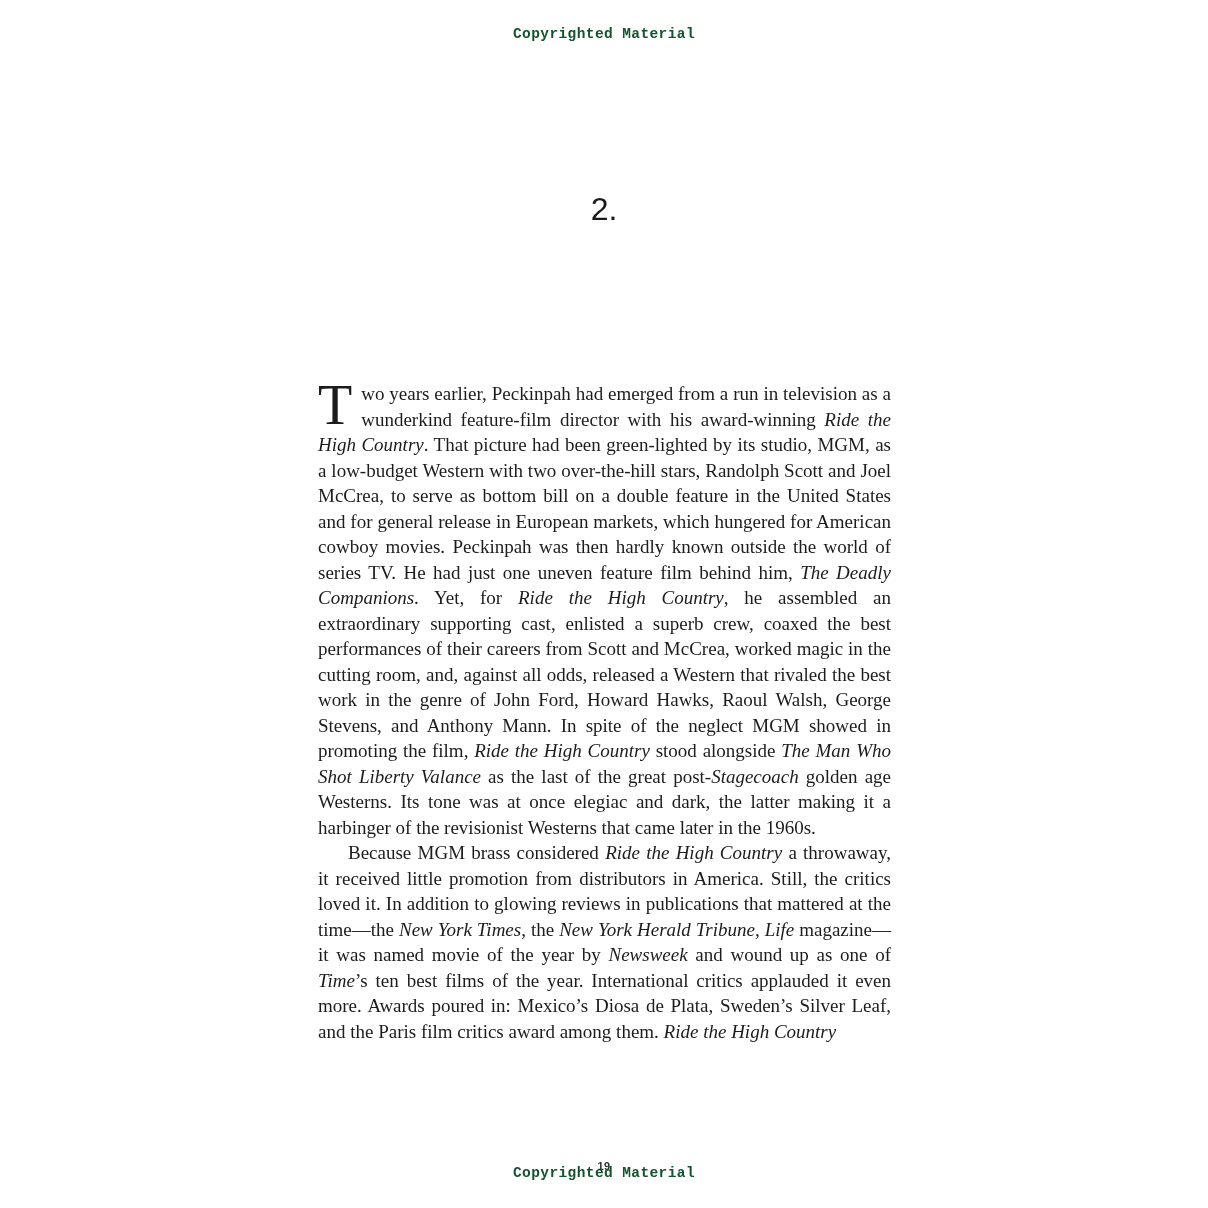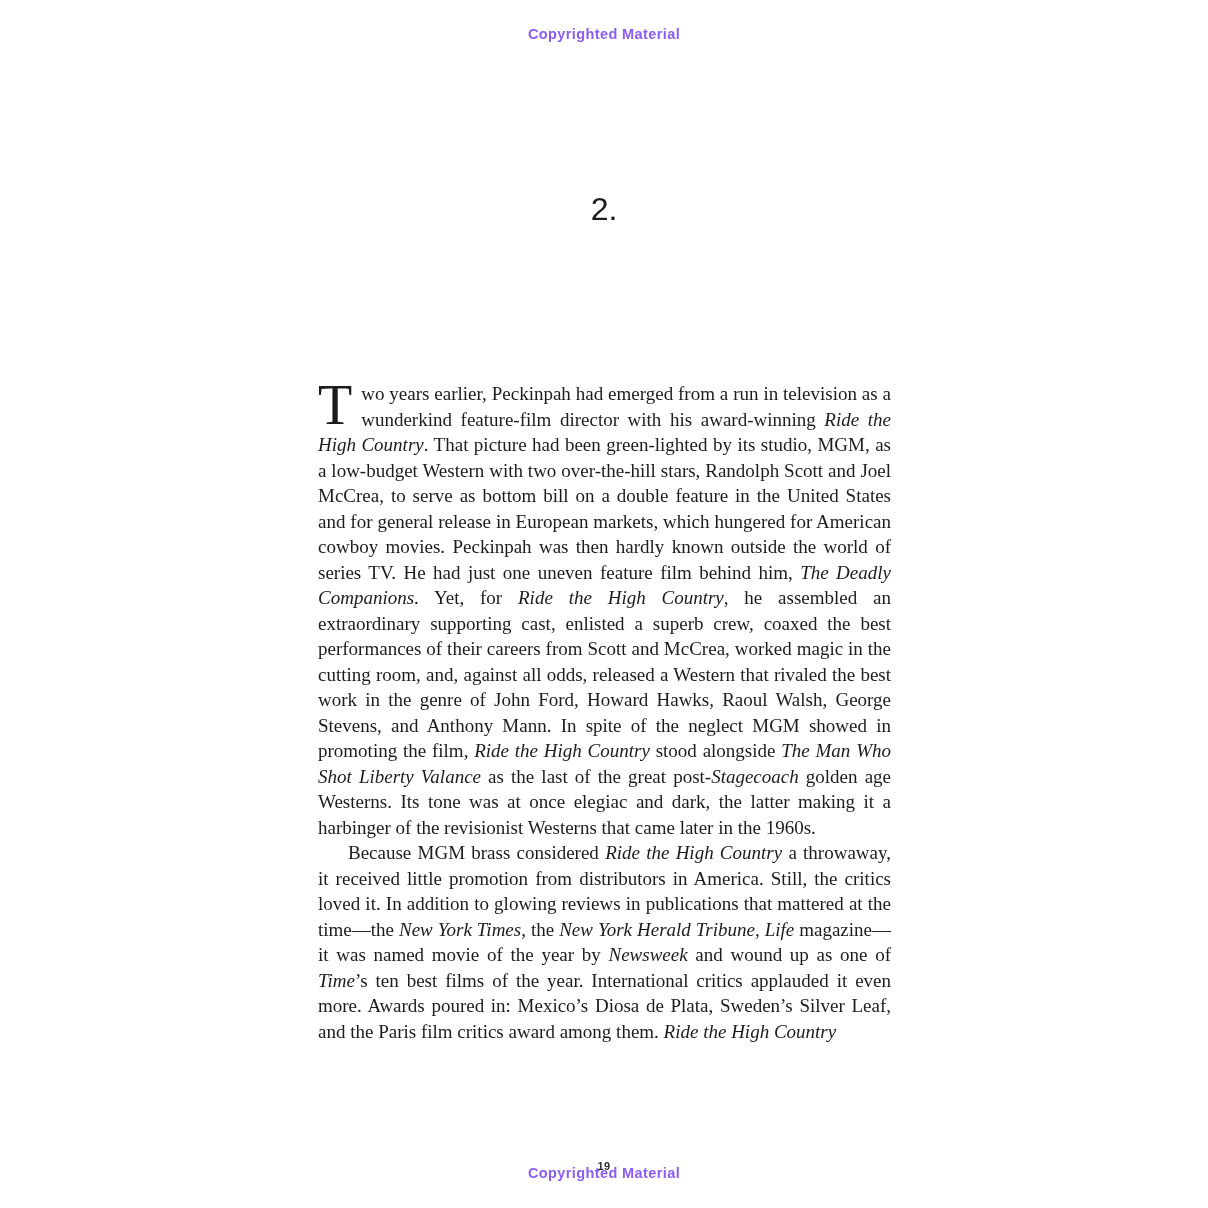--- a/index.html
+++ b/index.html
@@ -9,25 +9,25 @@
     background: #ffffff;
     position: relative;
     overflow: hidden;
     font-family: "Liberation Serif", "DejaVu Serif", serif;
   }
   .copyright {
     position: absolute;
     left: 0;
     width: 100%;
     text-align: center;
-    font-family: Liberation Sans, sans-serif;
+    font-family: Liberation Mono, monospace;
     font-weight: bold;
     font-size: 14.5px;
     letter-spacing: 0.4px;
-    color: #8b5cf6;
+    color: #14532d;
   }
   .copyright.top { top: 26px; }
   .copyright.bottom { top: 1165px; }
   .chapter-number {
     position: absolute;
     top: 191px;
     left: 0;
     width: 100%;
     text-align: center;
     font-family: "Liberation Sans", "DejaVu Sans", sans-serif;

